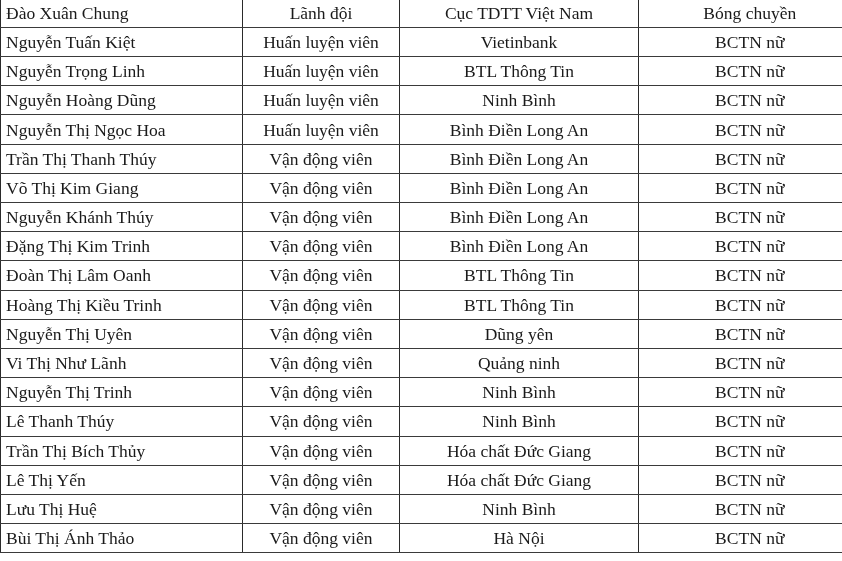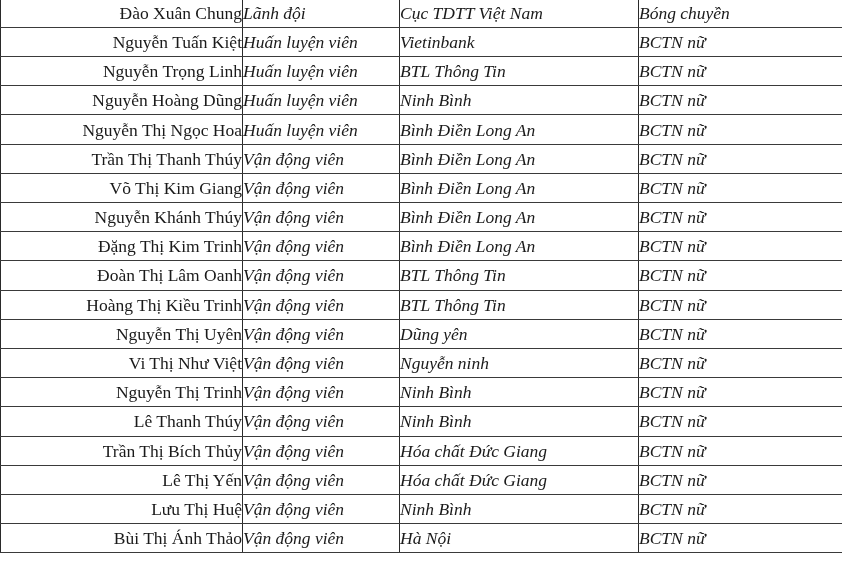--- a/index.html
+++ b/index.html
@@ -37,26 +37,25 @@
       line-height: 28px;
       white-space: nowrap;
       overflow: hidden;
       border-top: 1.5px solid #3a3a3a;
       border-bottom: 1.5px solid #3a3a3a;
       border-left: 1.5px solid #2a2a2a;
       border-right: 1.5px solid #2a2a2a;
       vertical-align: middle;
     }
     td.name {
-      text-align: right;
+      text-align: left;
       padding-left: 5px;
     }
     td.center {
-      text-align: left;
-      font-style: italic;
+      text-align: center;
     }
     td.sport {
       border-right: none;
     }
     tr.first td {
       border-top: none;
     }
   </style>
 </head>
 <body>
@@ -136,23 +135,23 @@
           <td class="center">BTL Thông Tin</td>
           <td class="center sport">BCTN nữ</td>
         </tr>
         <tr>
           <td class="name">Nguyễn Thị Uyên</td>
           <td class="center">Vận động viên</td>
           <td class="center">Dũng yên</td>
           <td class="center sport">BCTN nữ</td>
         </tr>
         <tr>
-          <td class="name">Vi Thị Như Việt</td>
+          <td class="name">Vi Thị Như Lãnh</td>
           <td class="center">Vận động viên</td>
-          <td class="center">Nguyễn ninh</td>
+          <td class="center">Quảng ninh</td>
           <td class="center sport">BCTN nữ</td>
         </tr>
         <tr>
           <td class="name">Nguyễn Thị Trinh</td>
           <td class="center">Vận động viên</td>
           <td class="center">Ninh Bình</td>
           <td class="center sport">BCTN nữ</td>
         </tr>
         <tr>
           <td class="name">Lê Thanh Thúy</td>

